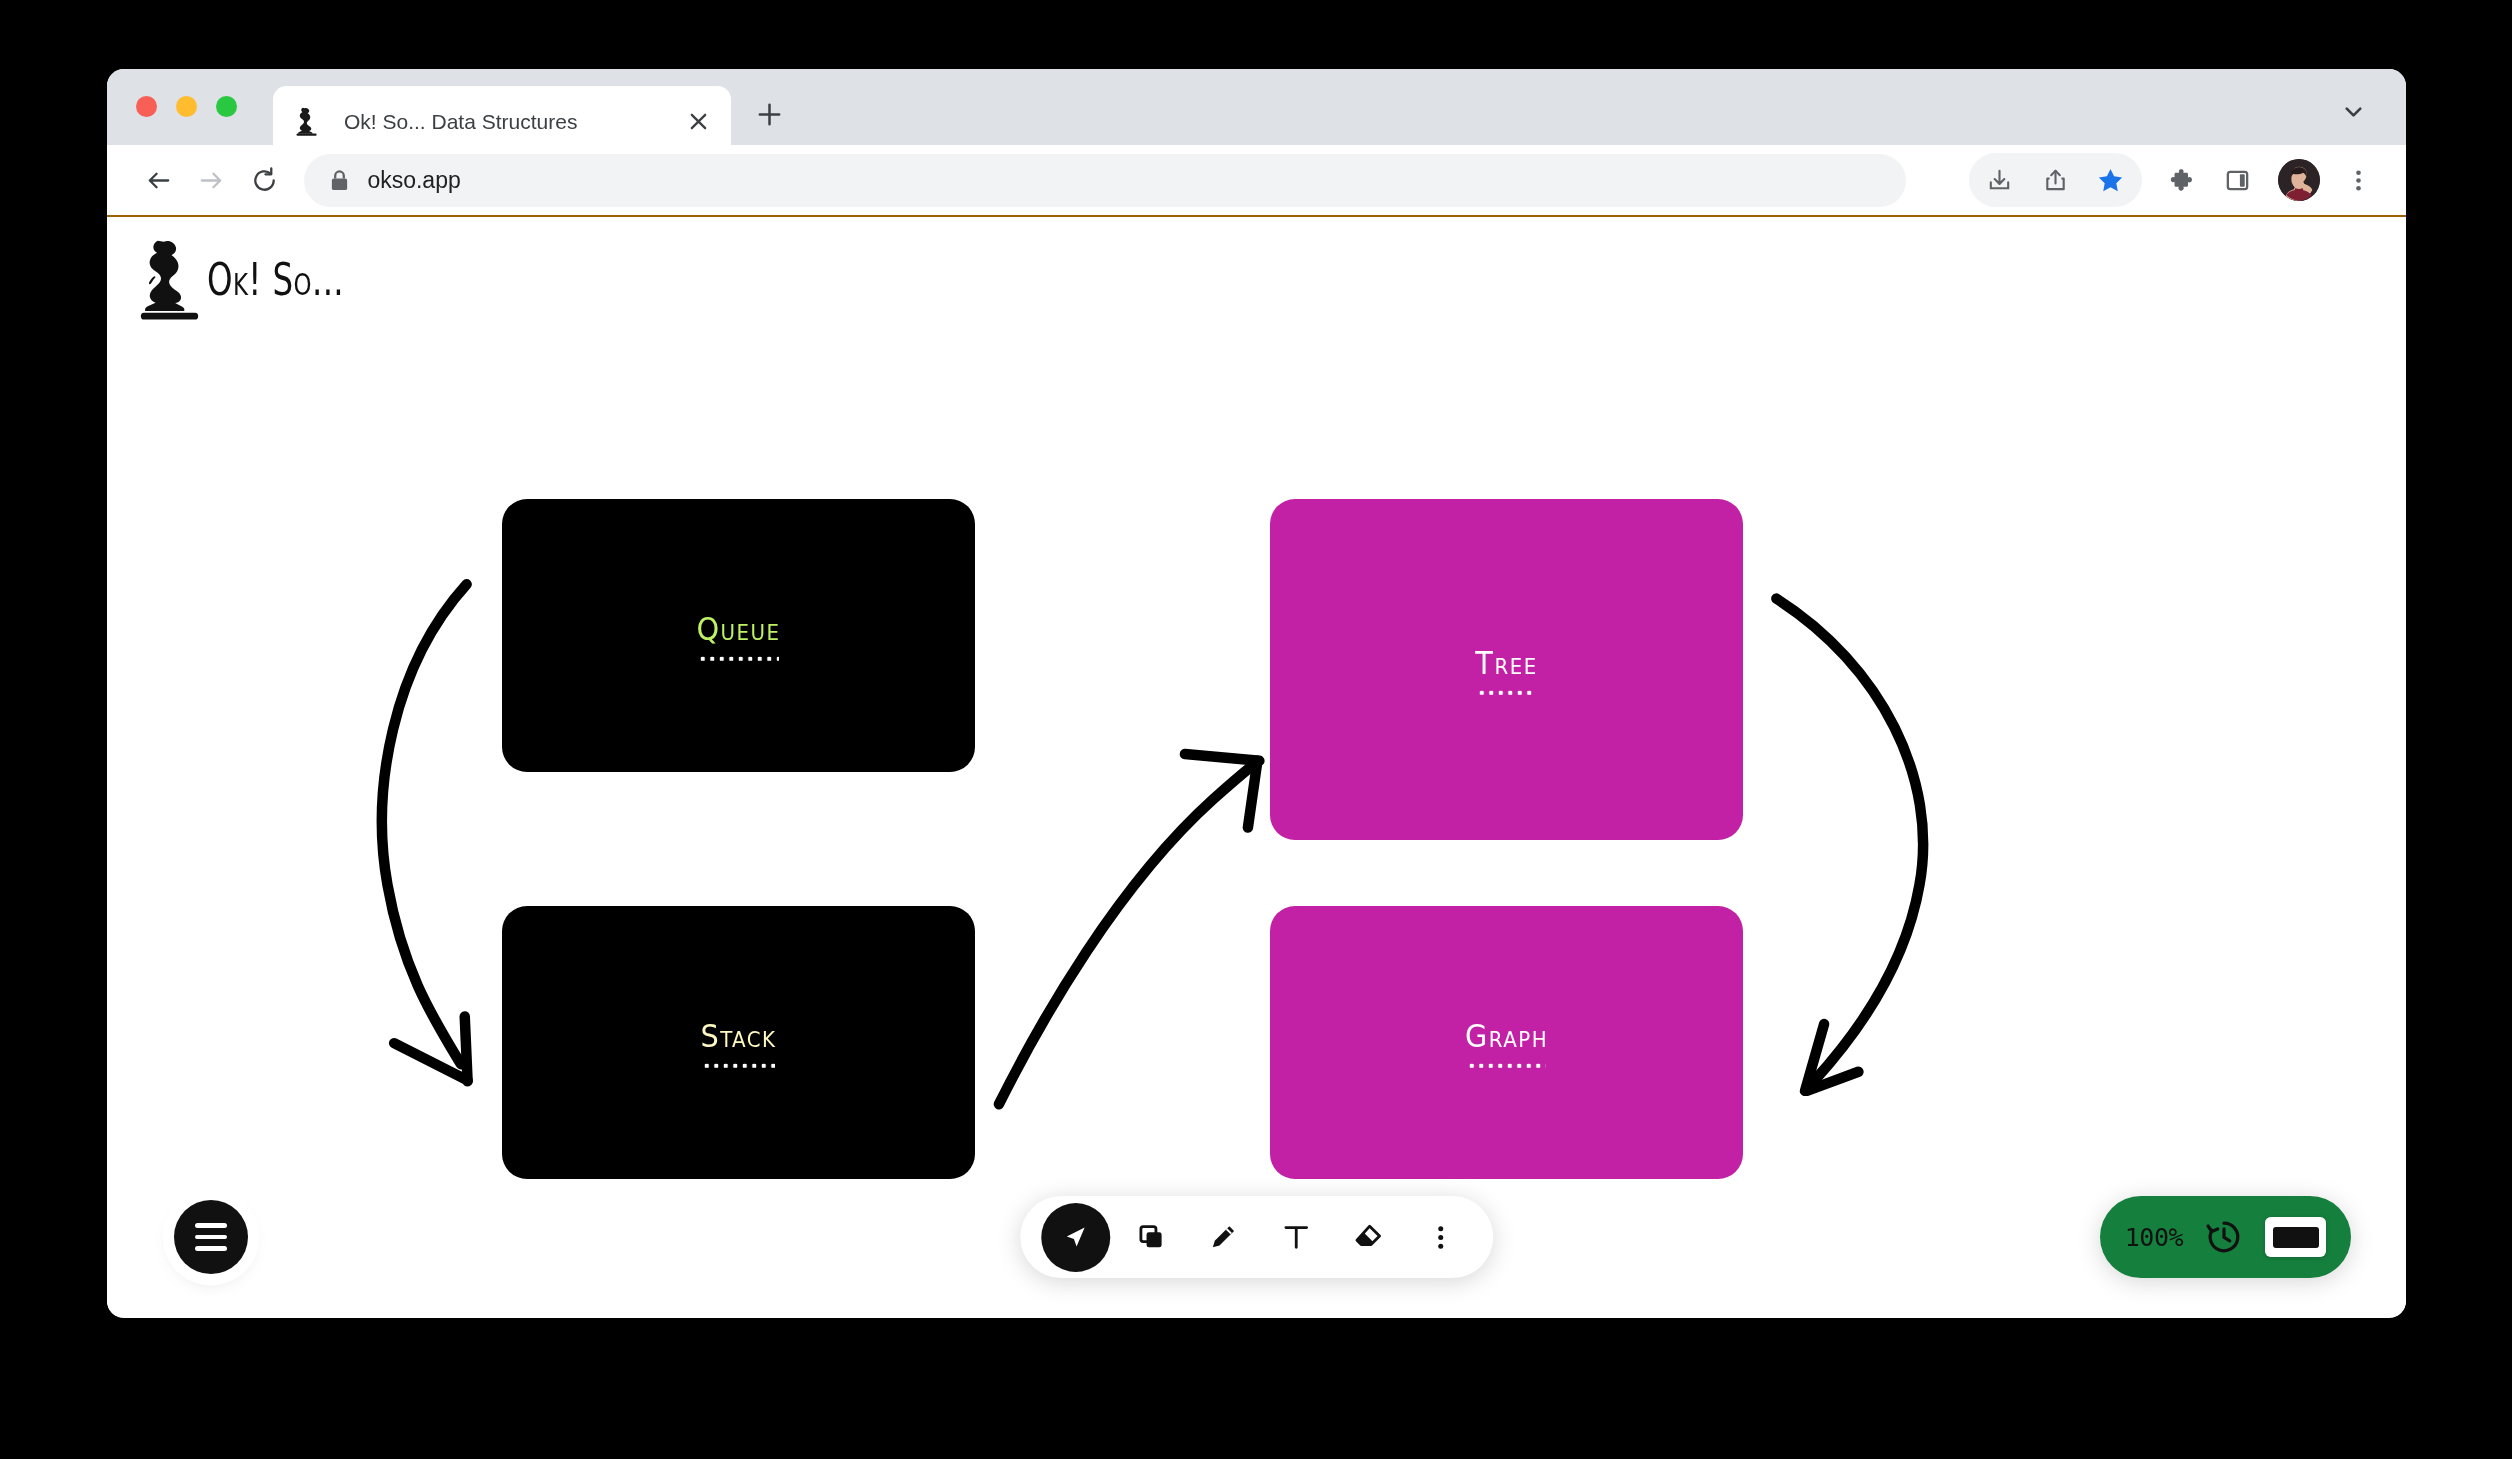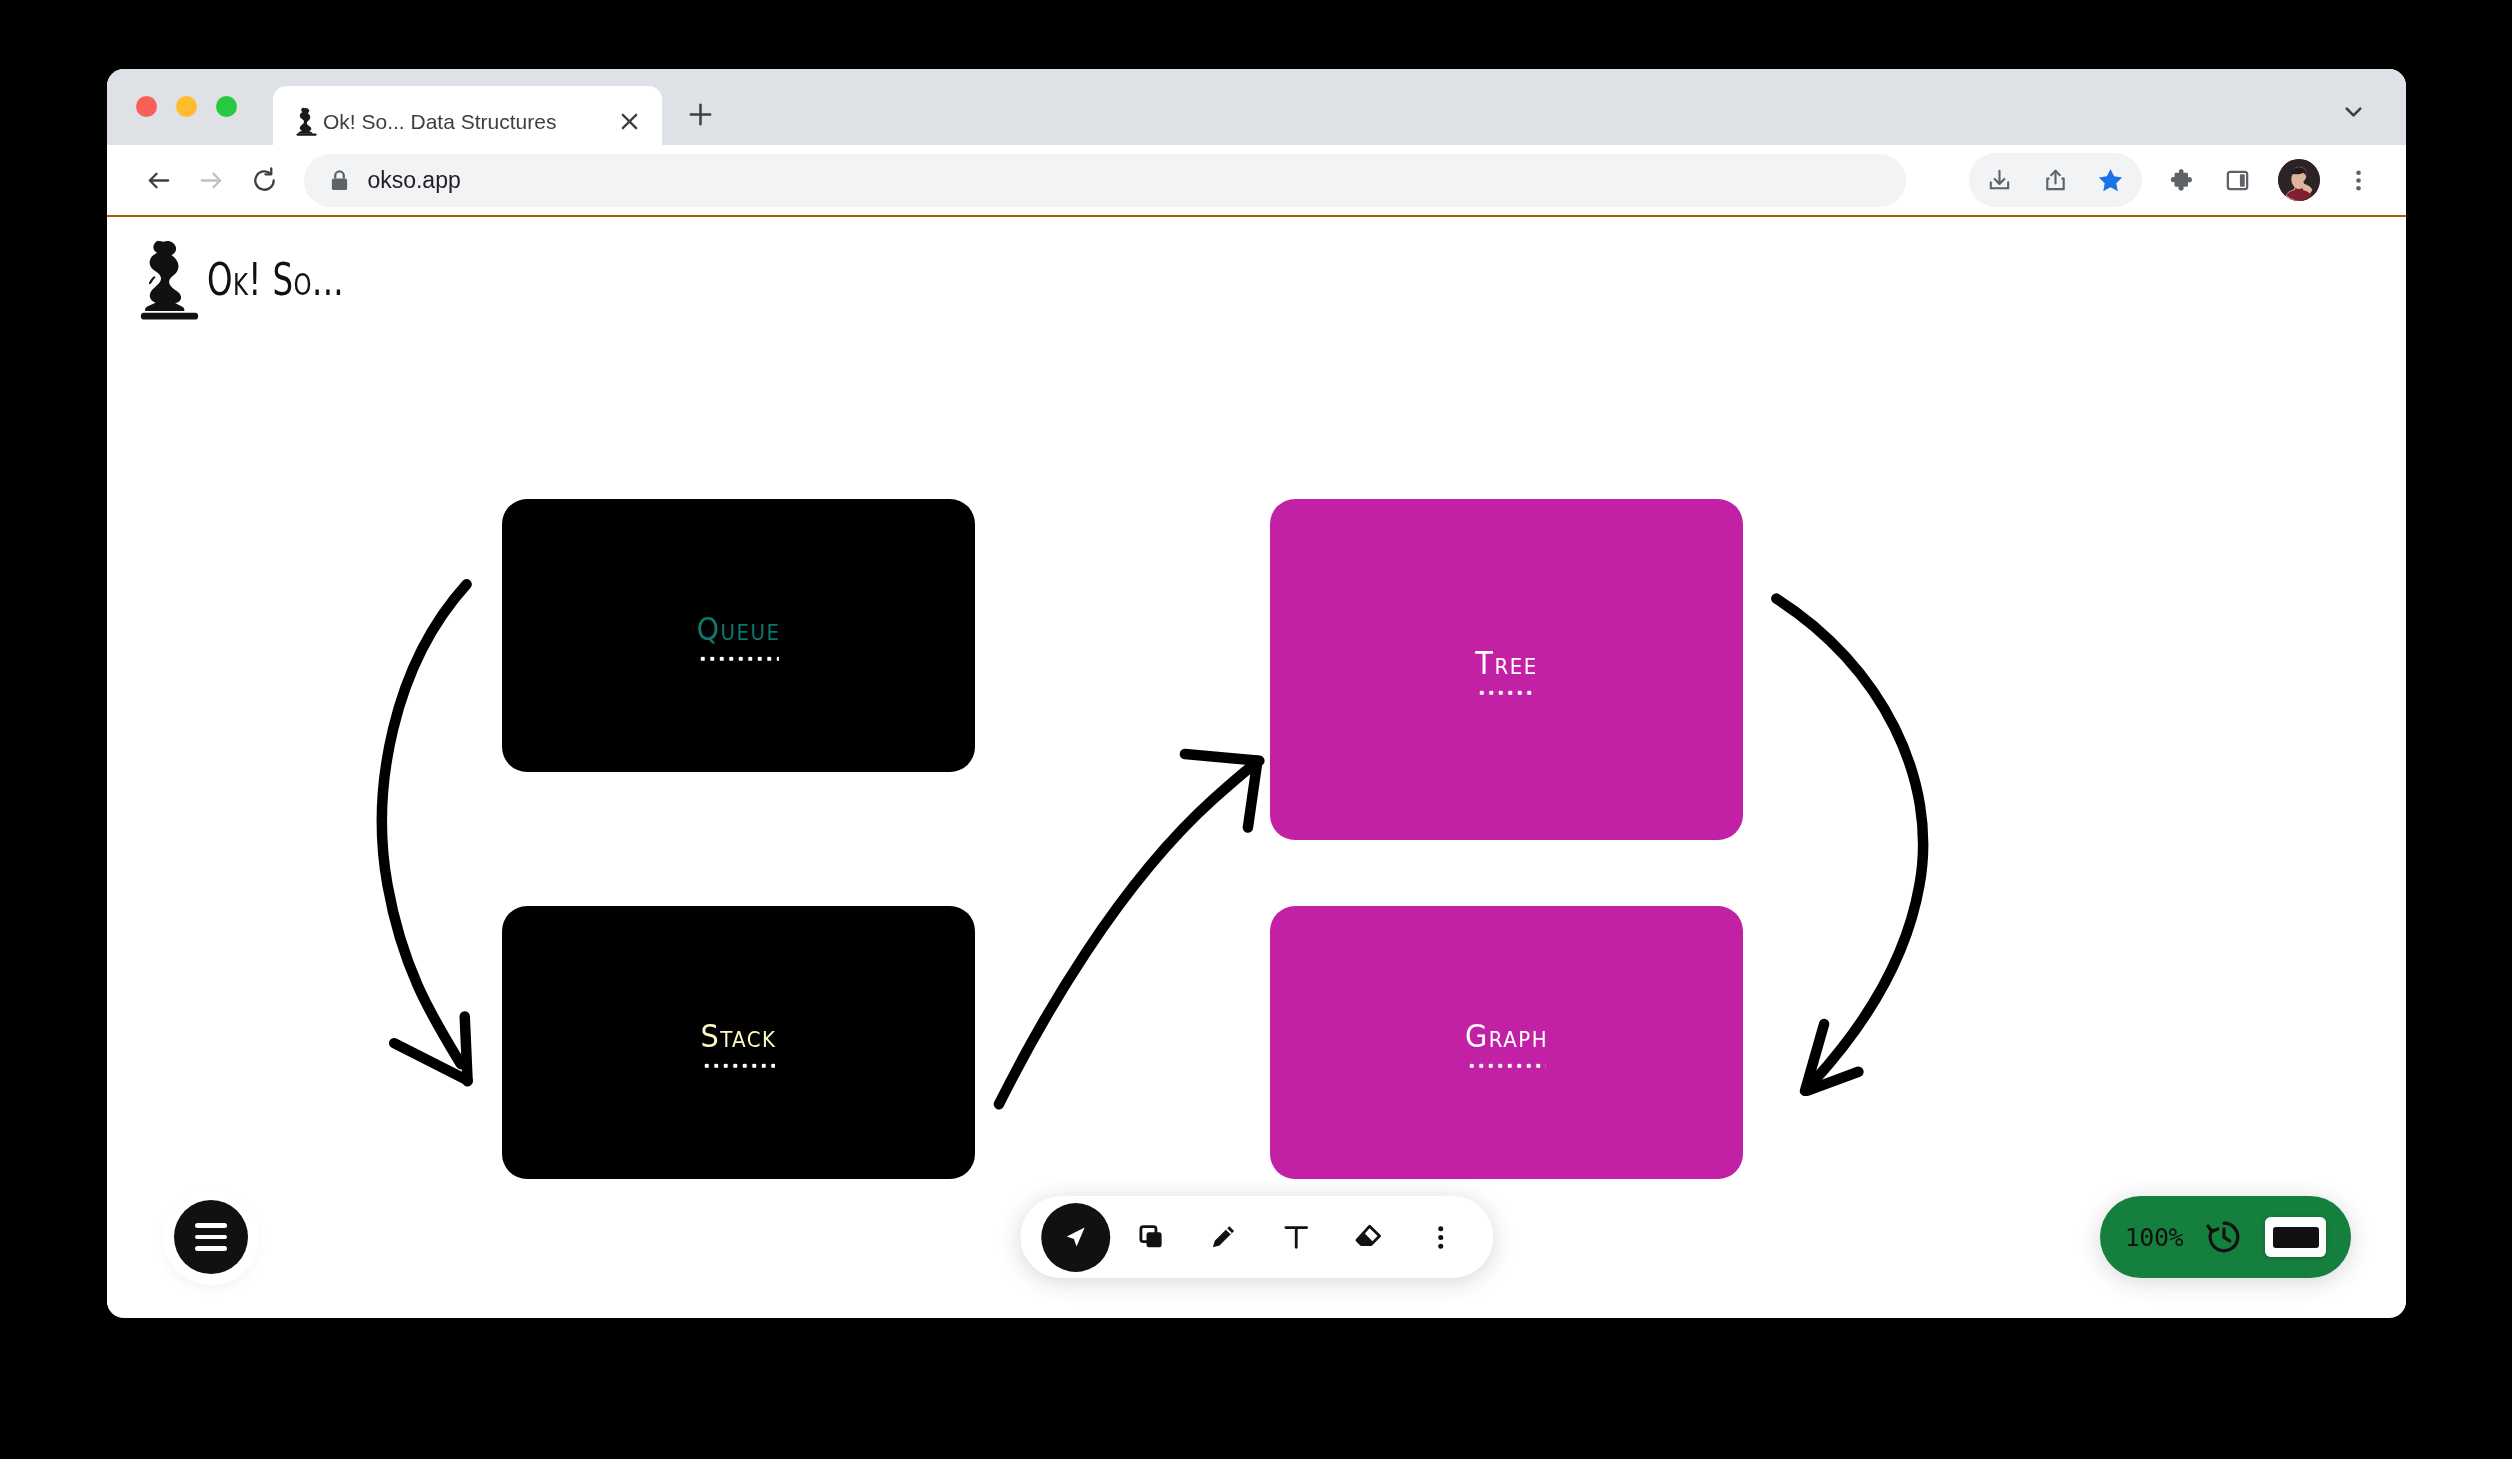--- a/index.html
+++ b/index.html
@@ -45,22 +45,22 @@
   }
   .tl-dot { width: 21px; height: 21px; border-radius: 50%; }
   .tl-red { background: #f75f57; }
   .tl-yellow { background: #febc2e; }
   .tl-green { background: #2ac840; }
 
   .tab {
     position: relative;
     display: flex;
     align-items: center;
-    gap: 4px;
-    width: 389px;
+    gap: 25px;
+    width: 458px;
     height: 59px;
     background: #ffffff;
     border-radius: 13.4px 13.4px 0 0;
     padding: 12px 19px 0 21px;
   }
   .tab-favicon {
     width: 25px; height: 29px;
     flex: 0 0 auto;
     display: block;
   }
@@ -477,21 +477,21 @@
 
         <g>
           <path d="M1750 400 C 1860 470, 1920 590, 1900 700 C 1886 780, 1840 850, 1790 905" fill="none" stroke="#000000" stroke-width="11" stroke-linecap="round"></path>
           <path d="M1800 846 L 1780 916" fill="none" stroke="#000000" stroke-width="11" stroke-linecap="round"></path>
           <path d="M1782 916 L 1836 896" fill="none" stroke="#000000" stroke-width="11" stroke-linecap="round"></path>
         </g>
       </svg>
 
       <div class="node" style="left:395px; top:282px; width:473px; height:273px; background:#000000;">
         <span class="node-label-wrap">
-          <span class="node-label" style="color: #0f766e;">Queue</span>
+          <span class="node-label" style="color: #bef264;">Queue</span>
           <span class="node-label-underline" style="background-image: radial-gradient(circle, rgb(255, 255, 255) 42%, transparent 44%);"></span>
         </span>
       </div>
 
       <div class="node" style="left:395px; top:689px; width:473px; height:273px; background:#000000;">
         <span class="node-label-wrap">
           <span class="node-label" style="color: #fef9c3;">Stack</span>
           <span class="node-label-underline" style="background-image: radial-gradient(circle, rgb(255, 255, 255) 42%, transparent 44%);"></span>
         </span>
       </div>

